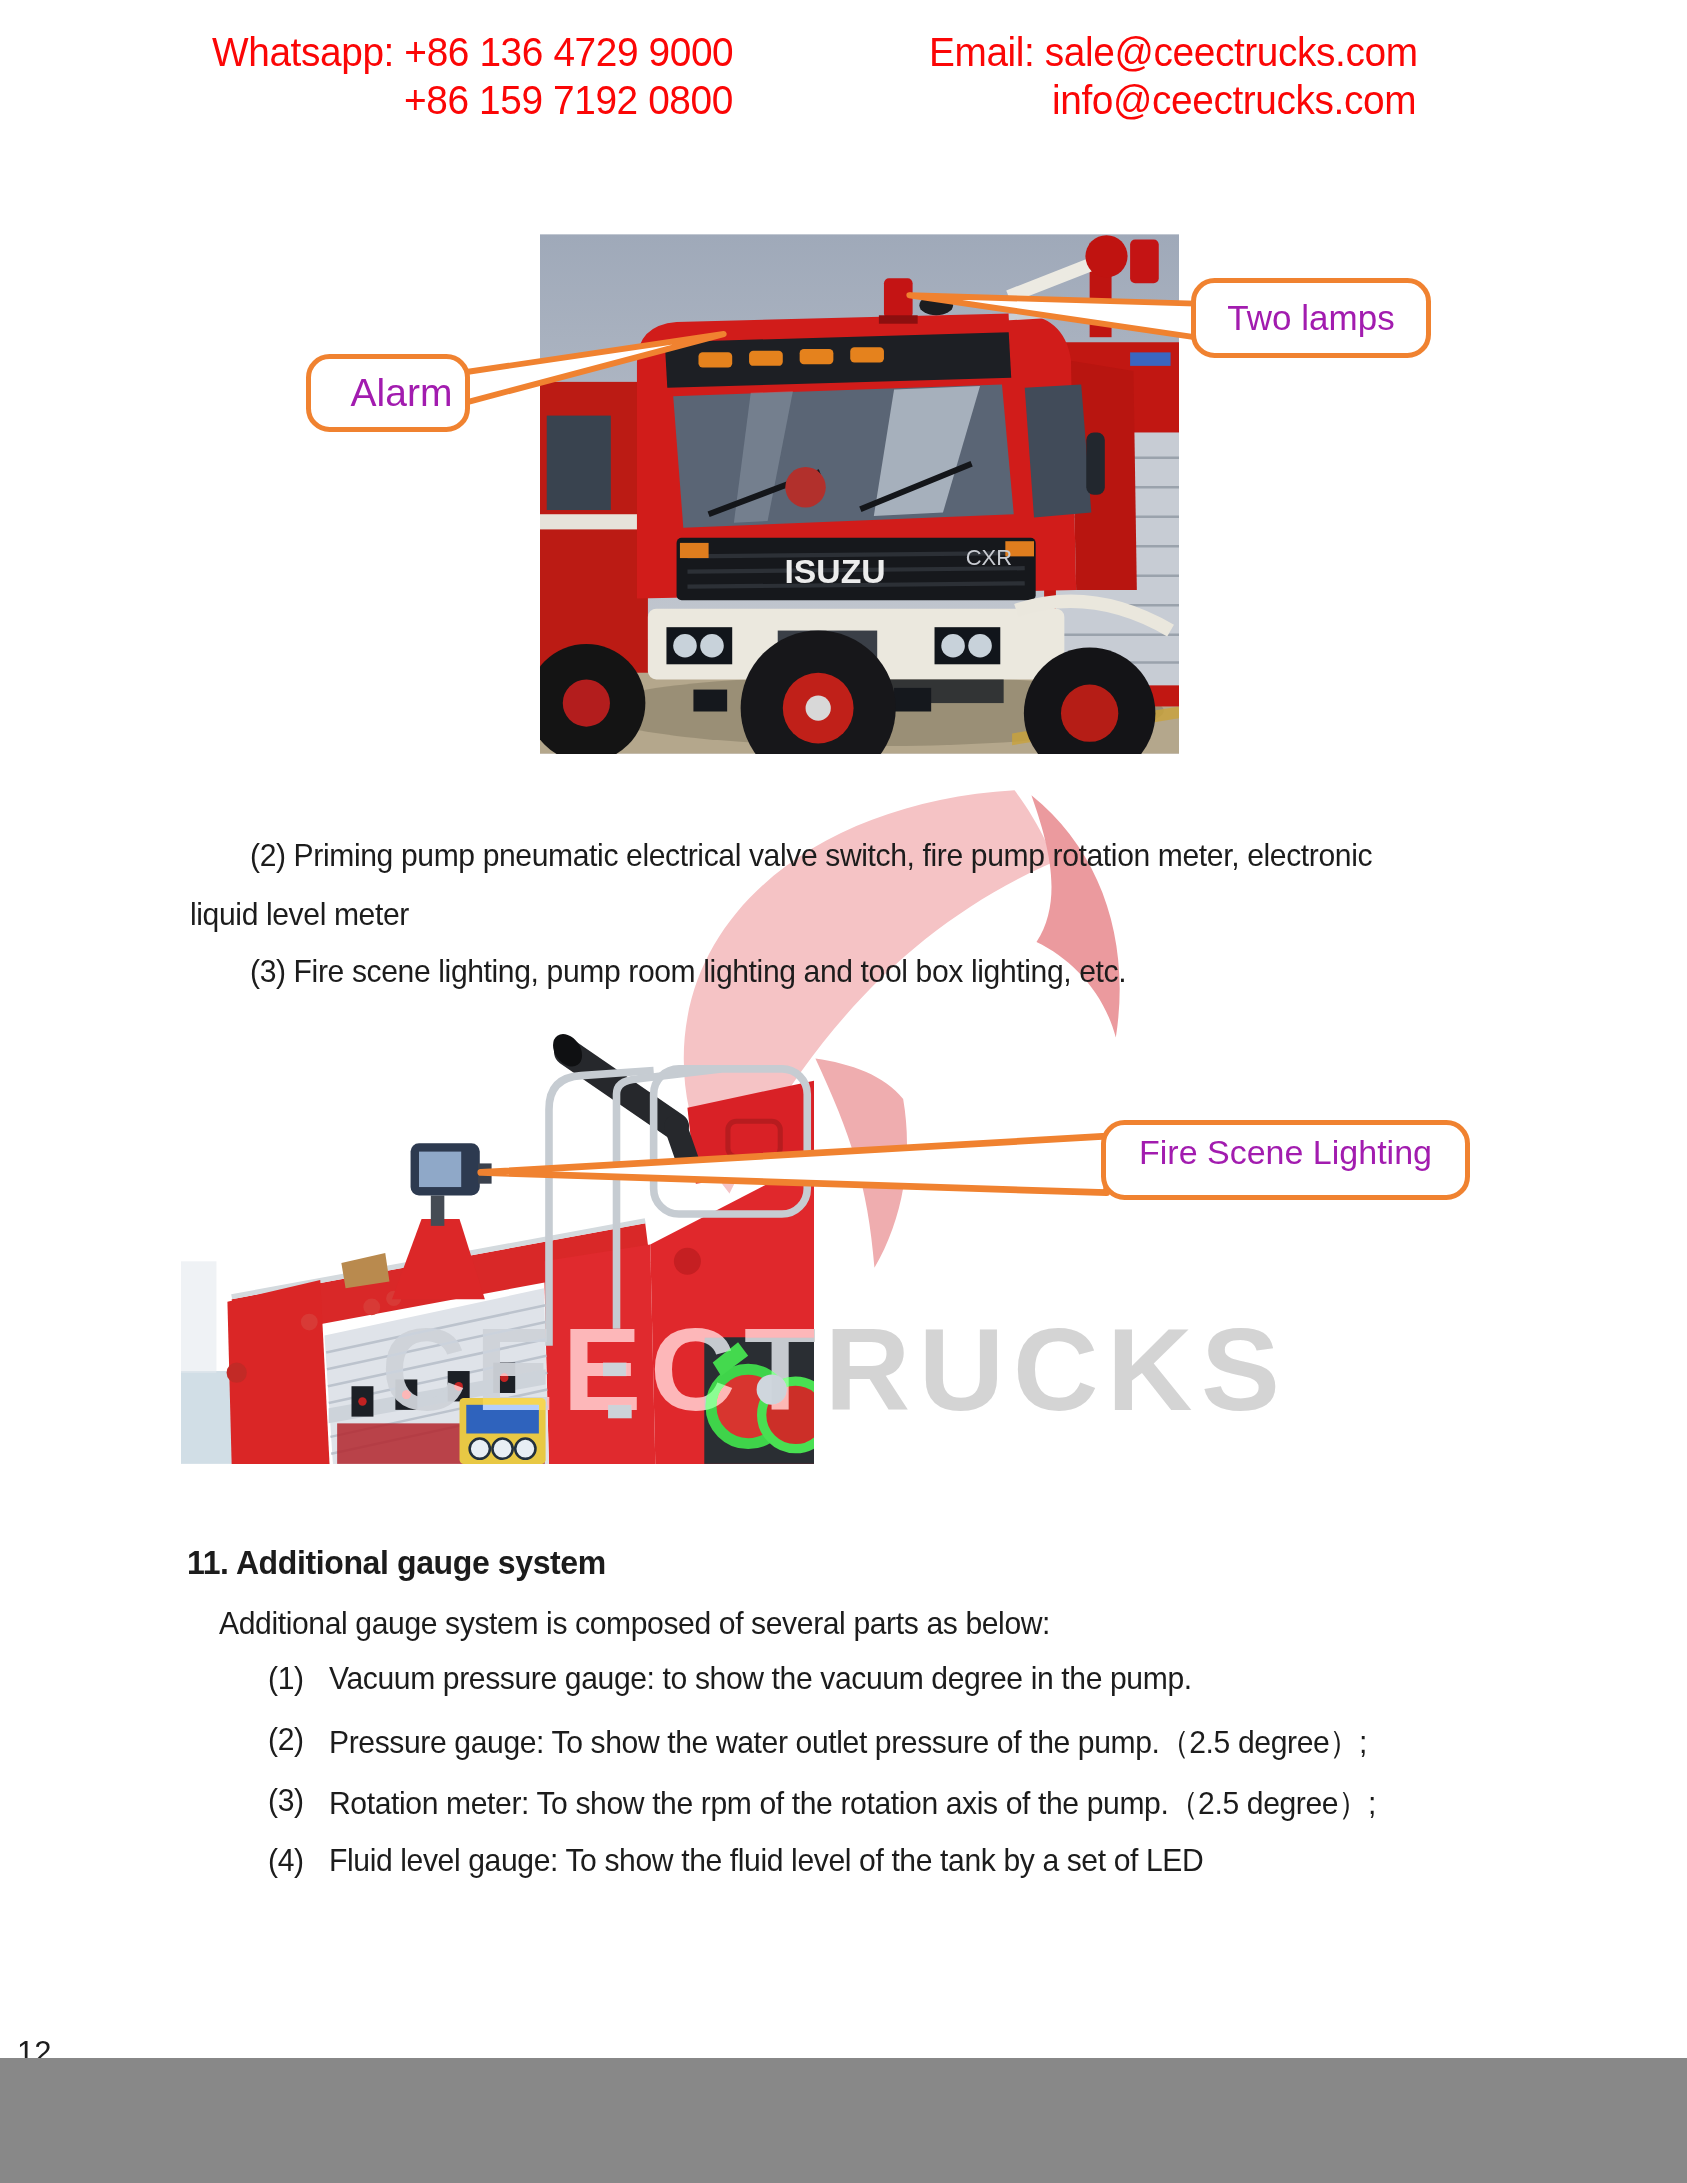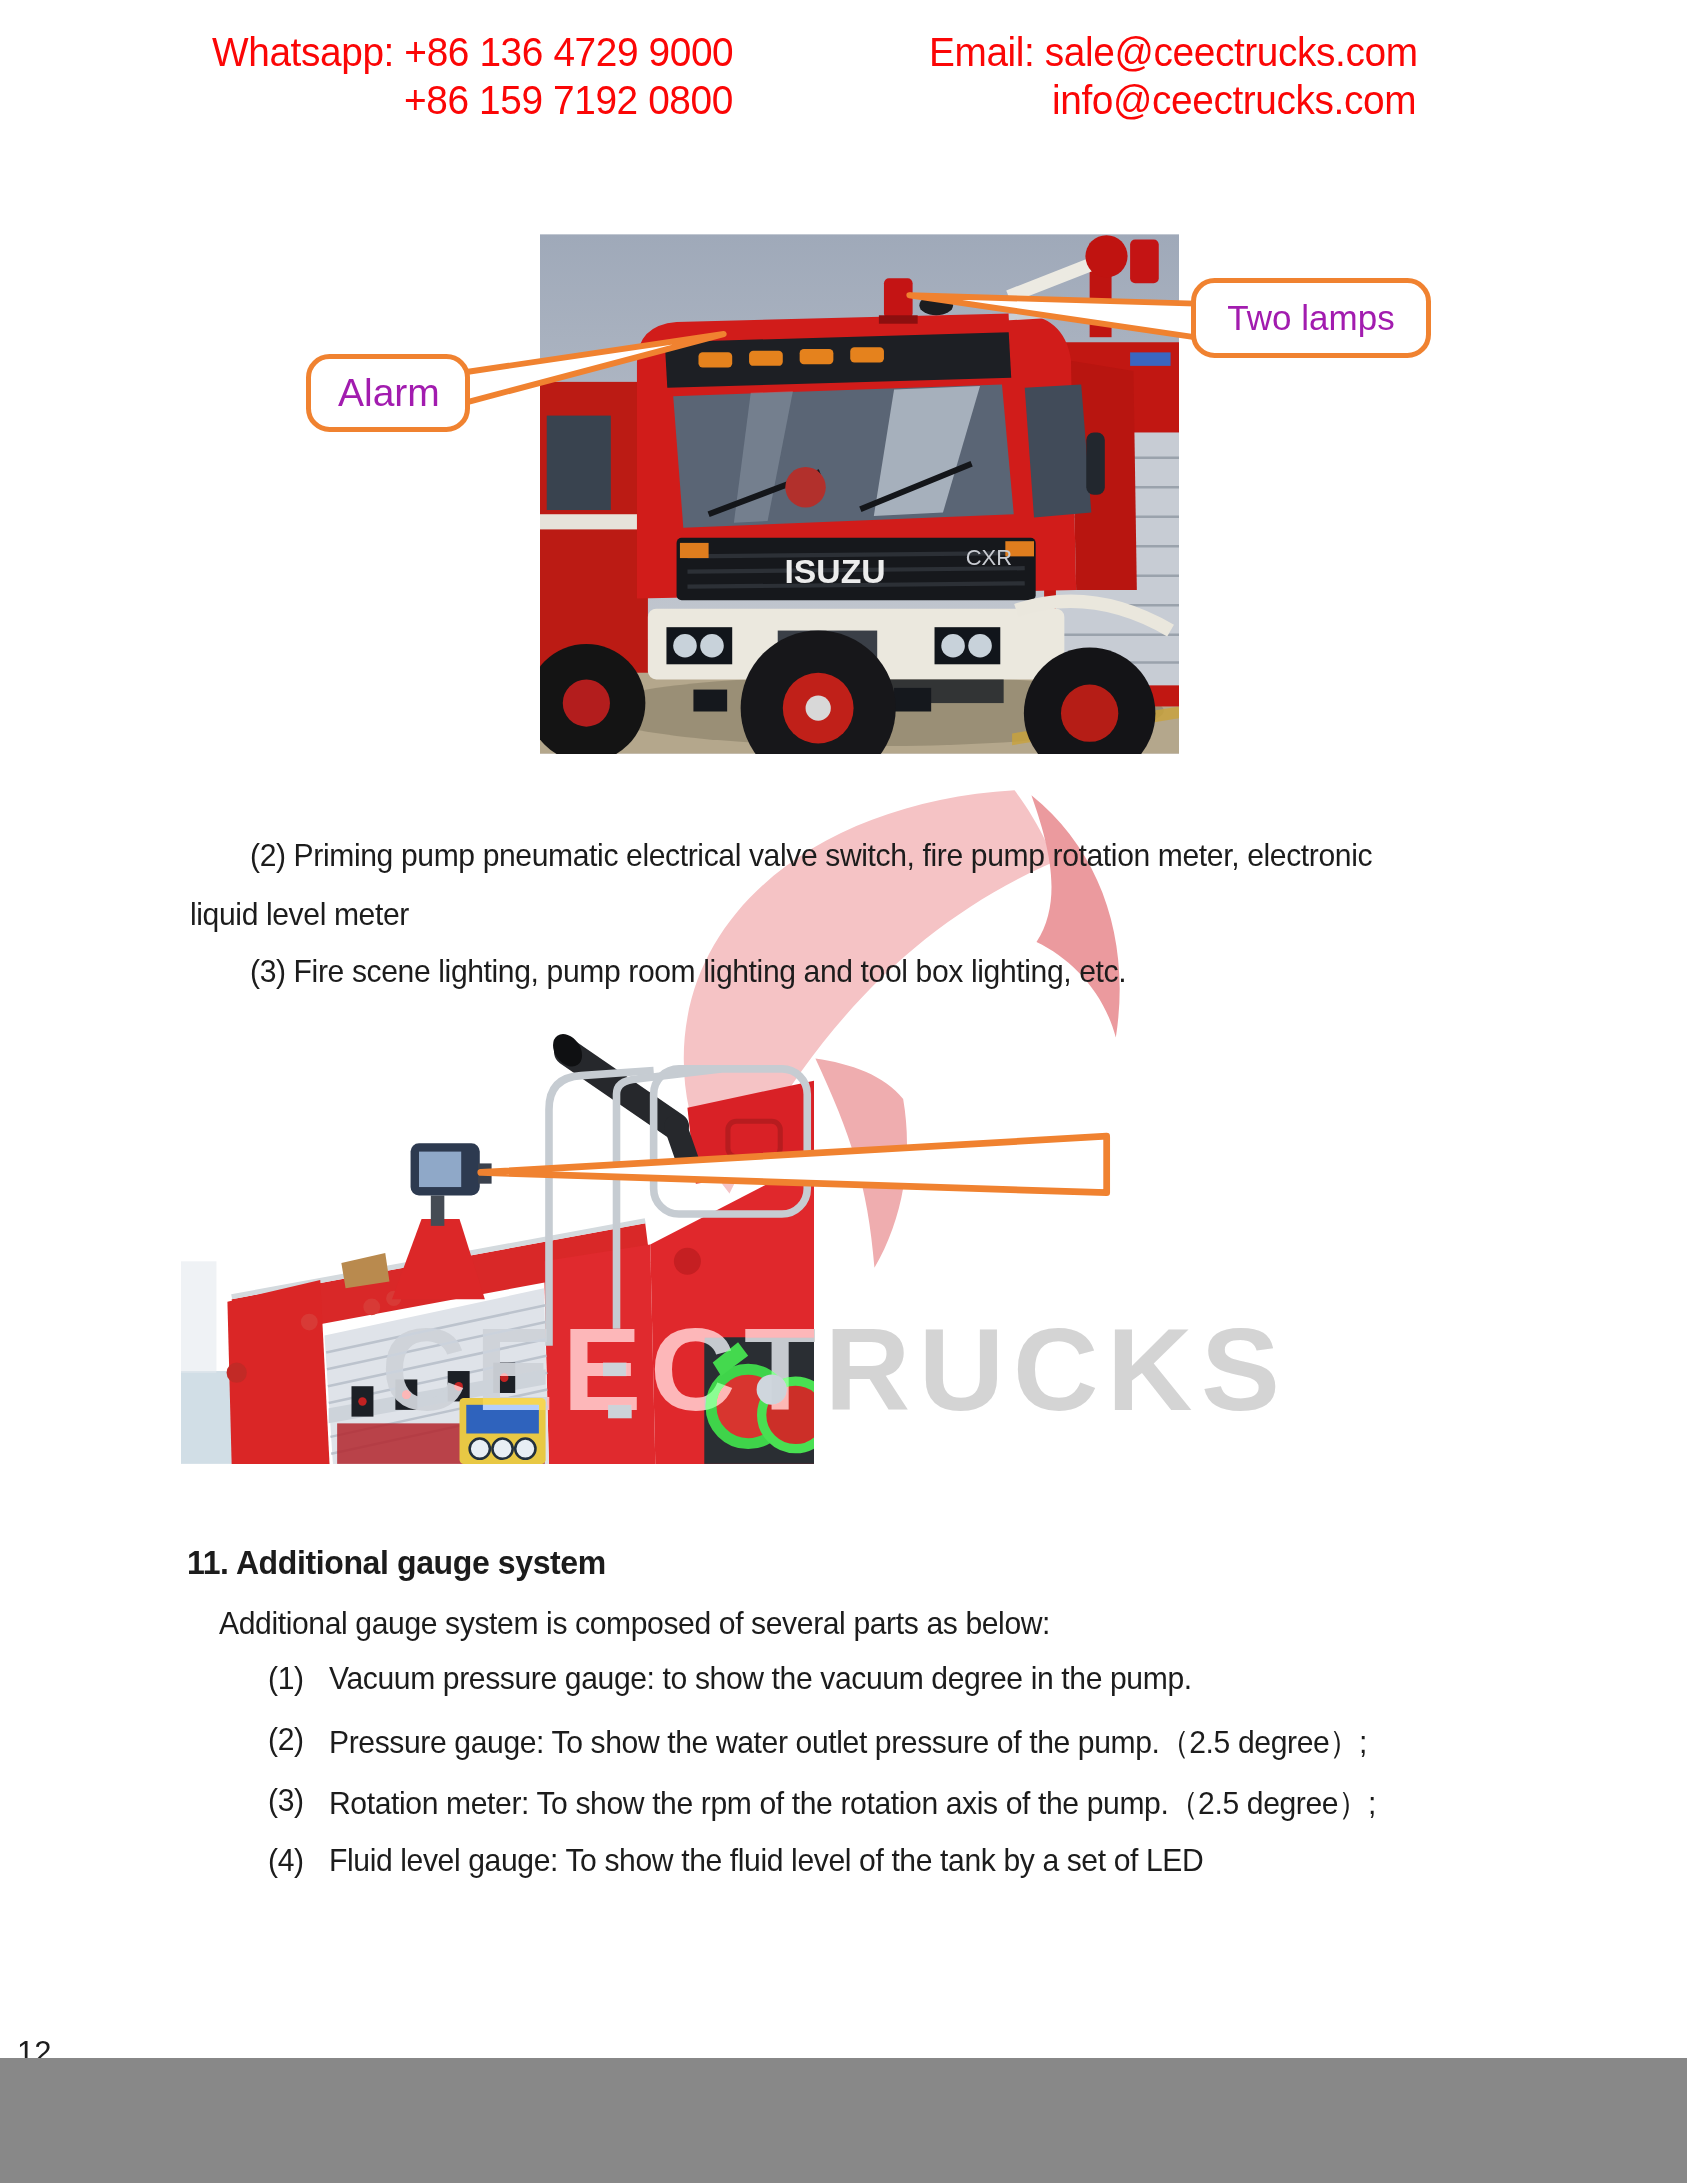--- a/index.html
+++ b/index.html
@@ -242,26 +242,29 @@
   </svg>
 
   <div class="wm-text">CEECTRUCKS</div>
 
   <svg class="abs" style="left:0;top:0;z-index:45;pointer-events:none;" width="1687" height="2183" viewBox="0 0 2000 2588">
     <polygon points="553,441 858,396 553,477" fill="#ffffff" stroke="#f08230" stroke-width="7" stroke-linejoin="round"></polygon>
     <polygon points="1418,360 1078,350 1418,400" fill="#ffffff" stroke="#f08230" stroke-width="7" stroke-linejoin="round"></polygon>
     <polygon points="1312,1347 570,1390 1312,1414" fill="#ffffff" stroke="#f08230" stroke-width="8" stroke-linejoin="round"></polygon>
   </svg>
 
-  <div class="callout" style="left:306px;top:354px;width:164px;height:78px;font-size:39px;justify-content:flex-start;padding-left:27px;">
+  <div class="callout" style="left:306px;top:354px;width:164px;height:78px;font-size:39px;justify-content:center;padding-left:27px;">
     <span>Alarm</span>
   </div>
   <div class="callout" style="left:1191px;top:278px;width:240px;height:80px;font-size:35px;">
     <span>Two lamps</span>
   </div>
+  <div class="callout" style="left:1101px;top:1120px;width:369px;height:80px;font-size:34px;">
+    <span style="transform:translateY(-8.4px);">Fire Scene Lighting</span>
+  </div>
 
   <div class="doc doc-b abs" style="left:187px;top:1544px;z-index:30;">11. Additional gauge system</div>
   <div class="doc abs" style="left:219px;top:1605px;z-index:30;">Additional gauge system is composed of several parts as below:</div>
 
   <div class="doc abs" style="left:268px;top:1660px;z-index:30;">(1)</div>
   <div class="doc abs" style="left:329px;top:1660px;z-index:30;">Vacuum pressure gauge: to show the vacuum degree in the pump.</div>
 
   <div class="doc abs" style="left:268px;top:1721px;z-index:30;">(2)</div>
   <div class="doc abs" style="left:329px;top:1721px;z-index:30;">Pressure gauge: To show the water outlet pressure of the pump.（2.5 degree）;</div>
 

